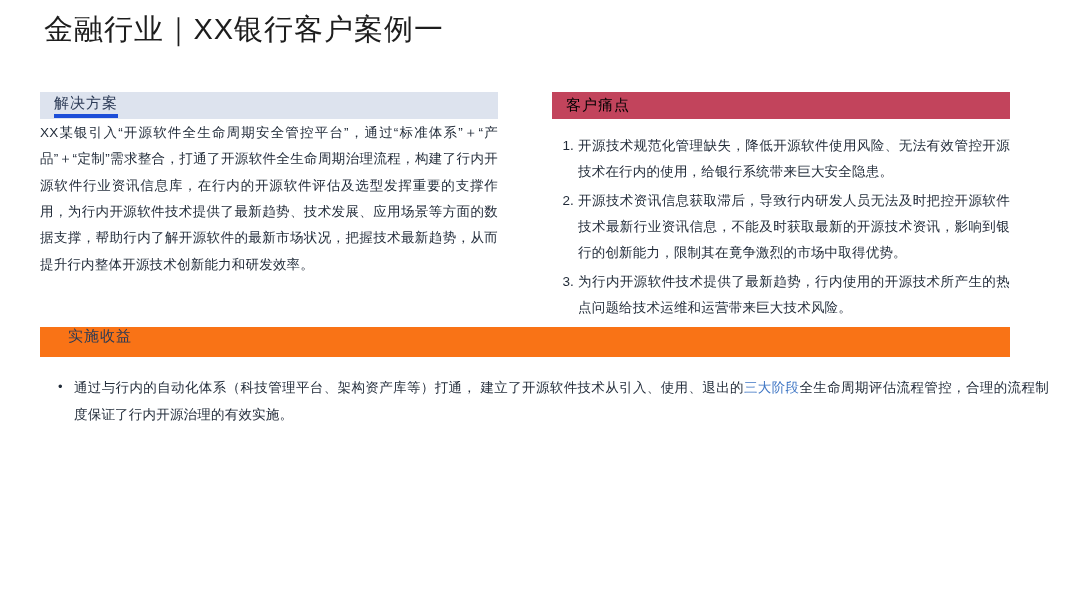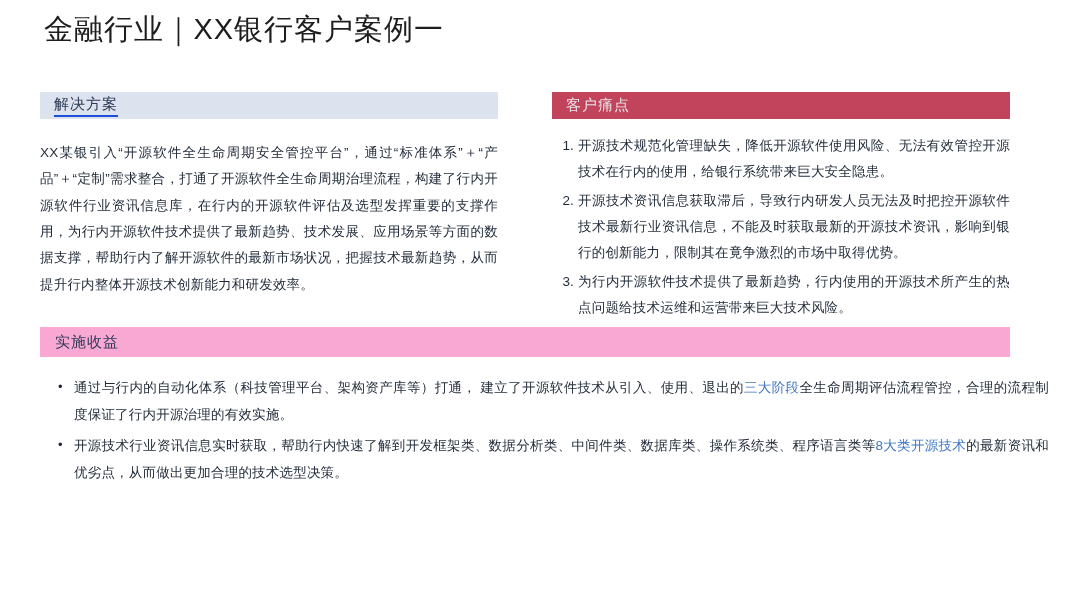--- a/index.html
+++ b/index.html
@@ -53,35 +53,35 @@
     box-sizing: border-box;
   }
   .bar-blue {
     background: #dde3ee;
   }
   .bar-blue .bar-text {
     color: #2b3a55;
     font-size: 15px;
     font-family: "Liberation Serif", serif;
     letter-spacing: 1px;
-    border-bottom: 2px solid #1d4ed8;
+    border-bottom: 4px solid #1d4ed8;
     padding-bottom: 1px;
   }
   .bar-red {
     background: #c2445c;
   }
   .bar-red .bar-text {
-    color: #e5e5e5;
+    color: #000000;
     font-size: 15px;
     font-family: "Liberation Serif", serif;
     letter-spacing: 1px;
   }
 
   .para {
-    margin-top: 21px;
+    margin-top: 1px;
     font-size: 13.5px;
     line-height: 1.95;
     color: #1f2937;
     text-align: justify;
     letter-spacing: 0.2px;
   }
 
   ol.pain-list {
     margin: 14px 0 0 0;
     padding-left: 26px;
@@ -95,24 +95,24 @@
     letter-spacing: 0.2px;
   }
 
   
   .benefit-bar {
     position: absolute;
     left: 40px;
     top: 327px;
     width: 970px;
     height: 30px;
-    background: #f9a8d4;
+    background: #f97316;
     display: flex;
-    align-items: center;
-    padding-left: 15px;
+    align-items: flex-start;
+    padding-left: 28px;
     box-sizing: border-box;
   }
   .benefit-bar .bar-text {
     color: #2b3a55;
     font-size: 15px;
     font-family: "Liberation Serif", serif;
     letter-spacing: 1px;
   }
 
   ul.benefit-list {
@@ -171,18 +171,15 @@
   </div>
 
   <div class="benefit-bar">
     <span class="bar-text">实施收益</span>
   </div>
 
   <ul class="benefit-list">
     <li>
       <span>通过与行内的自动化体系（科技管理平台、架构资产库等）打通， 建立了开源软件技术从引入、使用、退出的</span><span class="hl">三大阶段</span><span>全生命周期评估流程管控，合理的流程制度保证了行内开源治理的有效实施。</span>
     </li>
-    <li>
-      <span>开源技术行业资讯信息实时获取，帮助行内快速了解到开发框架类、数据分析类、中间件类、数据库类、操作系统类、程序语言类等</span><span class="hl">8大类开源技术</span><span>的最新资讯和优劣点，从而做出更加合理的技术选型决策。</span>
-    </li>
   </ul>
 
 </div>
 
 </body></html>

